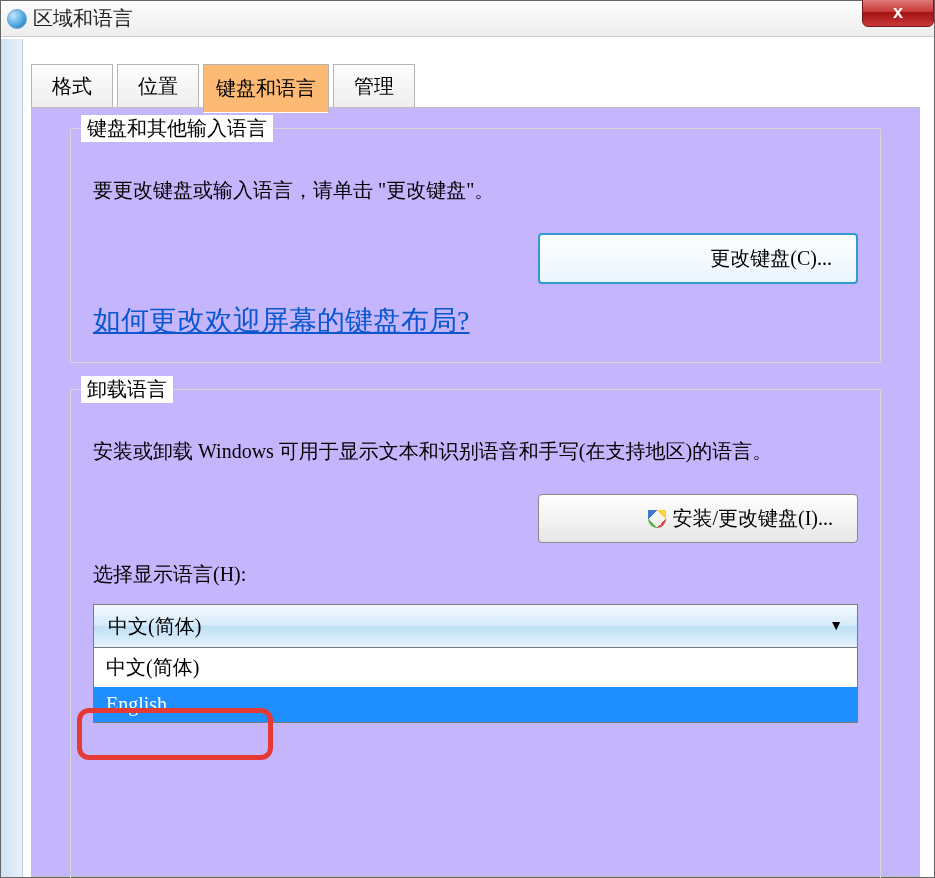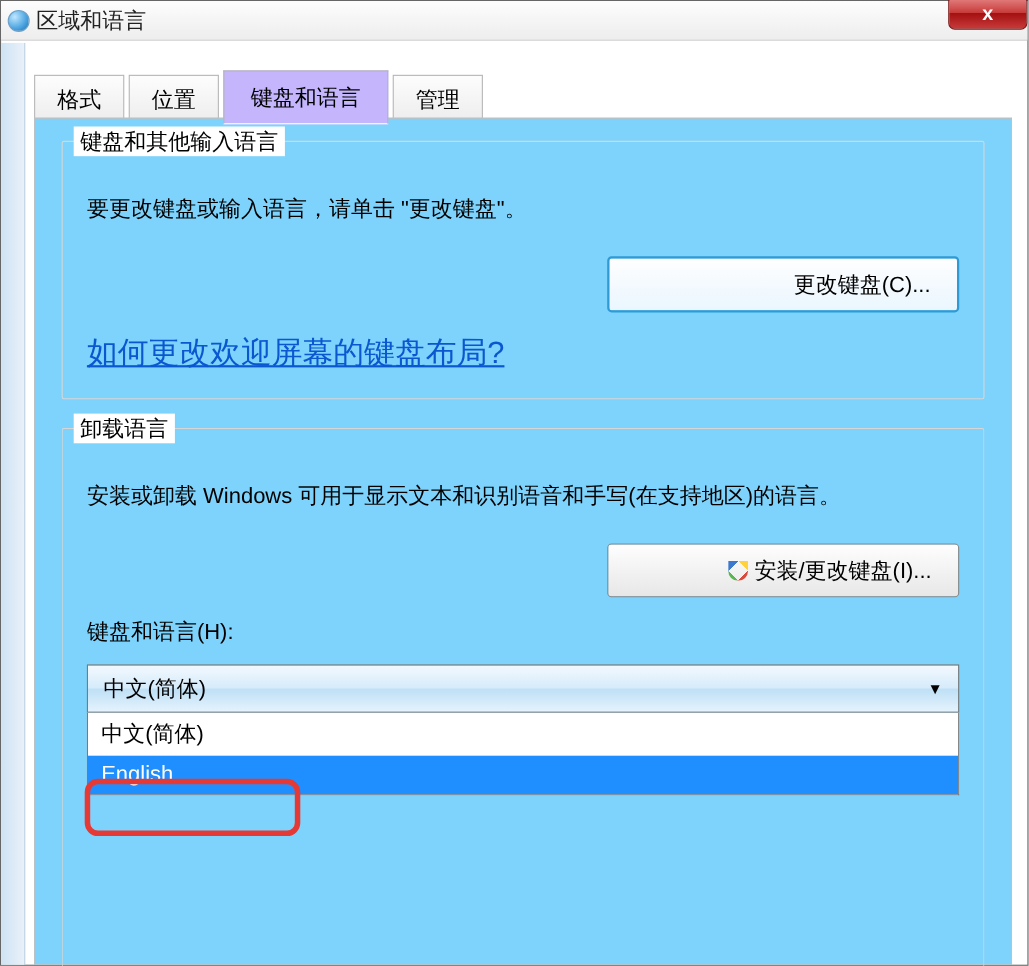--- a/index.html
+++ b/index.html
@@ -53,43 +53,43 @@
   .left-glow {
     position: absolute;
     left: 0; top: 38px; width: 22px; bottom: 0;
     background: linear-gradient(to right, #cfe3f3, #e9f1f9);
     border-right: 1px solid #b9cee0;
   }
   .tabstrip {
     position: absolute;
     left: 30px; top: 62px;
     display: flex;
-    align-items: flex-end;
   }
   .tab {
     padding: 8px 20px;
     border: 1px solid #b5b5b5;
     background: linear-gradient(to bottom, #fdfdfd, #ececec);
     font-size: 20px;
     margin-right: 4px;
     position: relative;
     top: 1px;
   }
   .tab.active {
-    background: #c4b5fd;
+    background: #fdba74;
     border-bottom: 1px solid #fff;
     z-index: 2;
-    padding: 10px 24px;
+    padding: 10px 12px;
   }
   .panel {
     position: absolute;
     left: 30px; right: 14px; top: 106px; bottom: 0;
     border: 1px solid #c0c0c0;
-    background: #7dd3fc;
-    padding: 20px 24px;
+    background: #c4b5fd;
+    padding: 20px 38px;
+    font-family: Liberation Serif, serif;
   }
   .groupbox {
     border: 1px solid #d6d6d6;
     border-radius: 2px;
     padding: 46px 22px 22px 22px;
     position: relative;
     margin-bottom: 26px;
   }
   .groupbox .legend {
     position: absolute;
@@ -201,21 +201,21 @@
 
     <div class="groupbox" style="border-bottom:none; padding-bottom:180px;">
       <div class="legend">卸载语言</div>
       <div class="gb-text">安装或卸载 Windows 可用于显示文本和识别语音和手写(在支持地区)的语言。</div>
       <div class="btn-row">
         <span class="btn">
           <span class="shield-icon"></span><span>安装/更改键盘(I)...</span>
         </span>
       </div>
 
-      <div class="select-label">键盘和语言(H):</div>
+      <div class="select-label">选择显示语言(H):</div>
 
       <div class="combo">
         <span>中文(简体)</span>
         <span class="arrow">▼</span>
       </div>
       <div class="dropdown">
         <div class="dd-item">中文(简体)</div>
         <div class="dd-item sel">English</div>
       </div>
 

